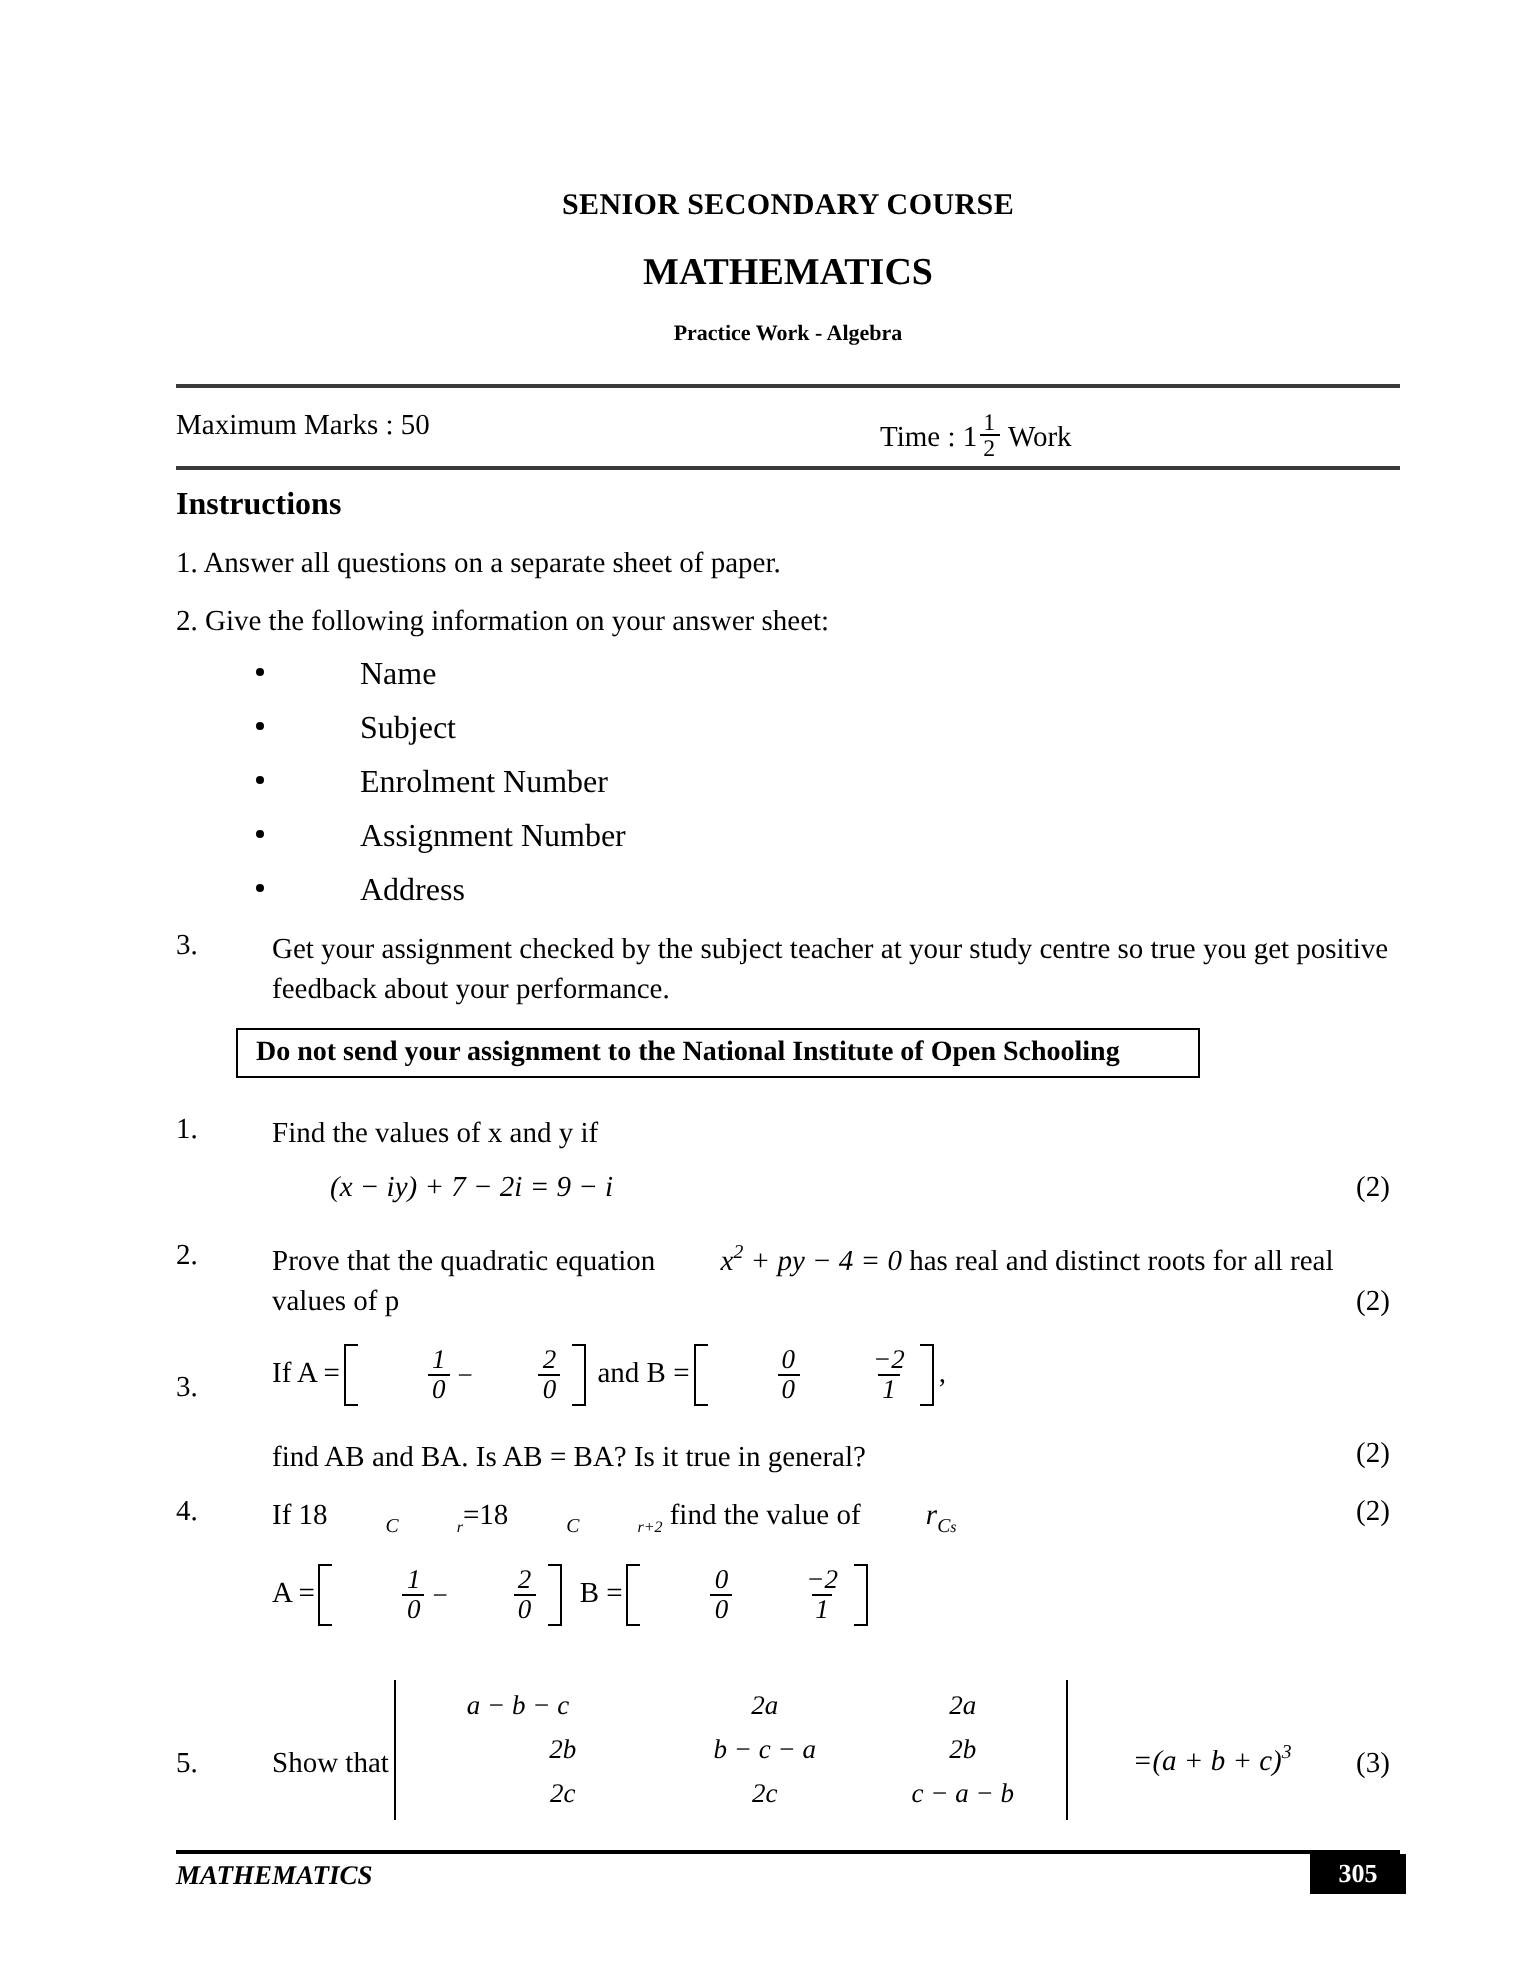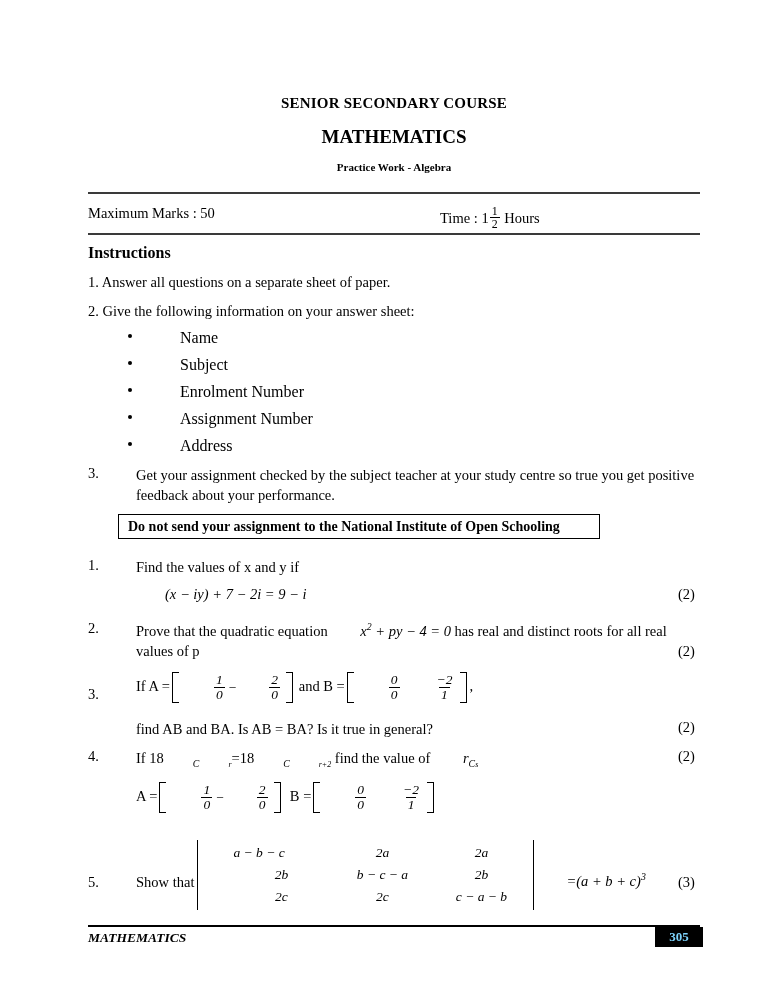--- a/index.html
+++ b/index.html
@@ -251,21 +251,21 @@
     left: 88px; top: 930px;
     font-size: 13.5px;
     font-weight: bold;
     font-style: italic;
   }
   .footer-page {
     position: absolute;
     left: 655px; top: 927px;
     width: 48px; height: 20px;
     background: #000;
-    color: #7dd3fc;
+    color: #ffffff;
     font-size: 13px;
     font-weight: bold;
     display: flex;
     align-items: center;
     justify-content: center;
   }
 </style>
 </head>
 <body>
 
@@ -275,21 +275,21 @@
   <div class="hdr hdr-subject">MATHEMATICS</div>
   <div class="hdr hdr-paper">Practice Work - Algebra</div>
 
   <div class="rule rule-top"></div>
 
   <div class="marks-line">
     <span class="marks-left">Maximum Marks : 50</span>
     <span class="marks-right">
       <span>Time :</span>
       <span>1</span><span class="frac"><span class="num">1</span><span class="den">2</span></span>
-      <span>Hours</span>
+      <span>Work</span>
     </span>
   </div>
 
   <div class="rule rule-bot"></div>
 
   <div class="instr-title">Instructions</div>
   <div class="instr-1">1. Answer all questions on a separate sheet of paper.</div>
   <div class="instr-2">2. Give the following information on your answer sheet:</div>
 
   <div class="bullets">

